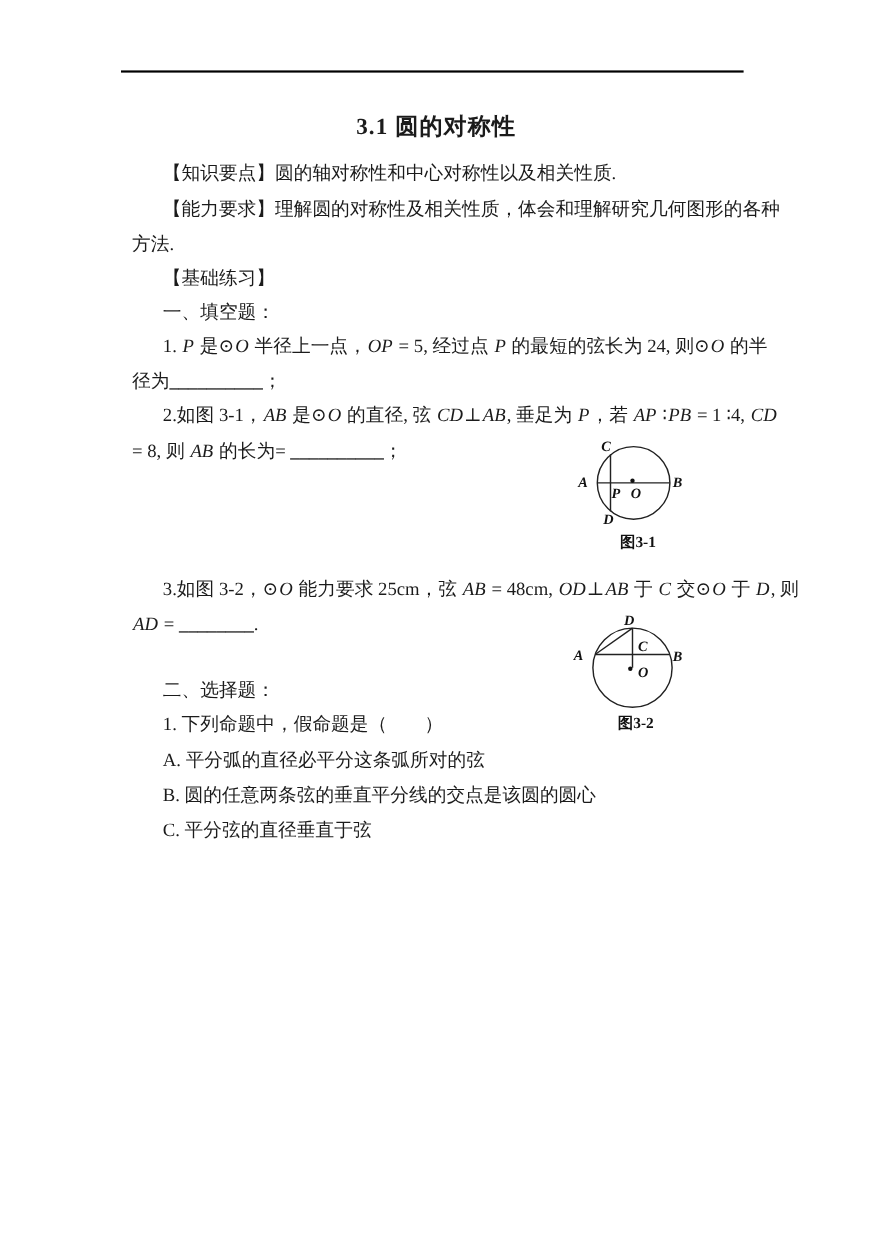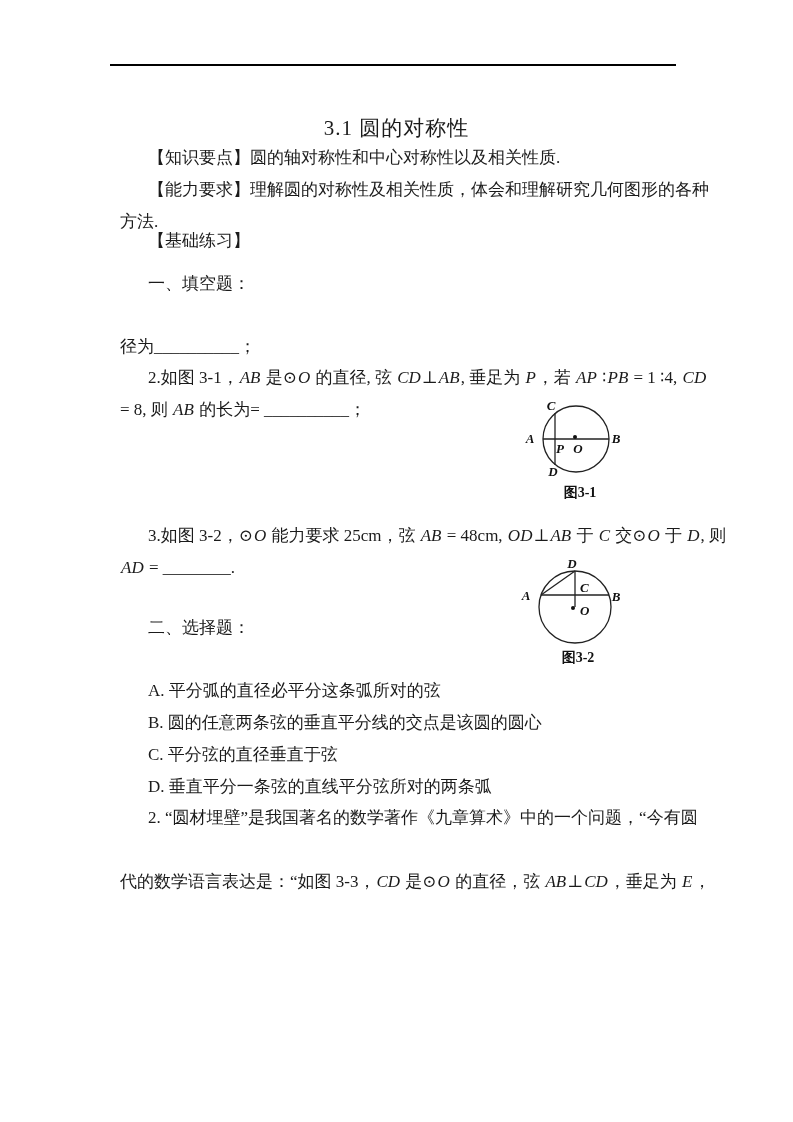--- a/index.html
+++ b/index.html
@@ -1,46 +1,47 @@
 <!DOCTYPE html>
 <html><head>
 <meta charset="utf-8">
 <style>
   html,body{margin:0;padding:0;background:#ffffff;}
   .page{position:relative;width:793px;height:1122px;background:#ffffff;overflow:hidden;
         font-family:"Liberation Serif","DejaVu Serif",serif;color:#1b1b1b;}
   .rule{position:absolute;left:110px;top:64px;width:566px;border-top:2px solid #000;}
-  .title{position:absolute;top:114px;left:0;width:793px;text-align:center;
-         font-size:21px;font-weight:normal;letter-spacing:1px;}
+  .title{position:absolute;top:101px;left:0;width:793px;text-align:center;
+         font-size:21px;font-weight:bold;letter-spacing:1px;}
   .line{position:absolute;left:120px;font-size:17px;line-height:24px;white-space:nowrap;}
   .indent{padding-left:28px;}
   .var{font-style:italic;font-family:"Liberation Serif",serif;padding:0 1px;}
-  .blank{letter-spacing:0;}
+  .blank{letter-spacing:0;font-weight:bold;}
   .fig{position:absolute;}
   .fig svg{display:block;}
   .fig .stroke{stroke:#222;stroke-width:1.3;fill:none;}
   .fig text{font-family:"Liberation Serif","DejaVu Serif",serif;font-weight:bold;
             font-style:italic;font-size:13px;fill:#111;}
   .fig text.cap{font-style:normal;font-size:14px;}
 </style>
 </head>
 <body>
 
 <div class="page">
 
   <div class="rule"></div>
 
   <div class="title">3.1 圆的对称性</div>
 
   <div class="line indent" style="top:178px"><span>【能力要求】理解圆的对称性及相关性质，体会和理解研究几何图形的各种</span></div>
   <div class="line indent" style="top:146px"><span>【知识要点】圆的轴对称性和中心对称性以及相关性质.</span></div>
   <div class="line" style="top:210px"><span>方法.</span></div>
-  <div class="line indent" style="top:229px"><span>【基础练习】</span></div>
+  <div class="line indent" style="top:241px"><span>【基础练习】</span></div>
   <div class="line indent" style="top:272px"><span>一、填空题：</span></div>
 
+  <div class="line indent" style="top:303px"><span>1. </span><span class="var">P</span><span> 是⊙</span><span class="var">O</span><span> 半径上一点，</span><span class="var">OP</span><span> = 5, 经过点 </span><span class="var">P</span><span> 的最短的弦长为 24, 则⊙</span><span class="var">O</span><span> 的半</span></div>
   <div class="line" style="top:335px"><span>径为</span><span class="blank">__________</span><span>；</span></div>
 
   <div class="line indent" style="top:366px"><span>2.如图 3-1，</span><span class="var">AB</span><span> 是⊙</span><span class="var">O</span><span> 的直径, 弦 </span><span class="var">CD</span><span>⊥</span><span class="var">AB</span><span>, 垂足为 </span><span class="var">P</span><span>，若 </span><span class="var">AP</span><span> ∶</span><span class="var">PB</span><span> = 1 ∶4, </span><span class="var">CD</span></div>
   <div class="line" style="top:398px"><span>= 8, 则 </span><span class="var">AB</span><span> 的长为= </span><span class="blank">__________</span><span>；</span></div>
 
   <div class="fig" style="left:520px;top:396px">
     <svg width="130" height="110" viewBox="0 0 130 110">
       <circle class="stroke" cx="56" cy="43" r="33"></circle>
       <line class="stroke" x1="23" y1="43" x2="89" y2="43"></line>
       <line class="stroke" x1="35" y1="17" x2="35" y2="69"></line>
@@ -68,21 +69,19 @@
       <text x="54" y="12" text-anchor="middle">D</text>
       <text x="62" y="36">C</text>
       <text x="8" y="44" text-anchor="middle">A</text>
       <text x="98" y="45" text-anchor="middle">B</text>
       <text x="62" y="59">O</text>
       <text x="60" y="106" text-anchor="middle" class="cap">图3-2</text>
     </svg>
   </div>
 
   <div class="line indent" style="top:616px"><span>二、选择题：</span></div>
+  <div class="line indent" style="top:647px"><span>1. 下列命题中，假命题是（　　）</span></div>
   <div class="line indent" style="top:679px"><span>A. 平分弧的直径必平分这条弧所对的弦</span></div>
   <div class="line indent" style="top:711px"><span>B. 圆的任意两条弦的垂直平分线的交点是该圆的圆心</span></div>
   <div class="line indent" style="top:743px"><span>C. 平分弦的直径垂直于弦</span></div>
-  <div class="line indent" style="top:775px"><span>D. 垂直平分一条弦的直线平分弦所对的两条弧</span></div>
 
-  <div class="line indent" style="top:806px"><span>2. “圆材埋壁”是我国著名的数学著作《九章算术》中的一个问题，“今有圆</span></div>
-  <div class="line" style="top:870px"><span>代的数学语言表达是：“如图 3-3，</span><span class="var">CD</span><span> 是⊙</span><span class="var">O</span><span> 的直径，弦 </span><span class="var">AB</span><span>⊥</span><span class="var">CD</span><span>，垂足为 </span><span class="var">E</span><span>，</span></div>
 
 </div>
 
 </body></html>

